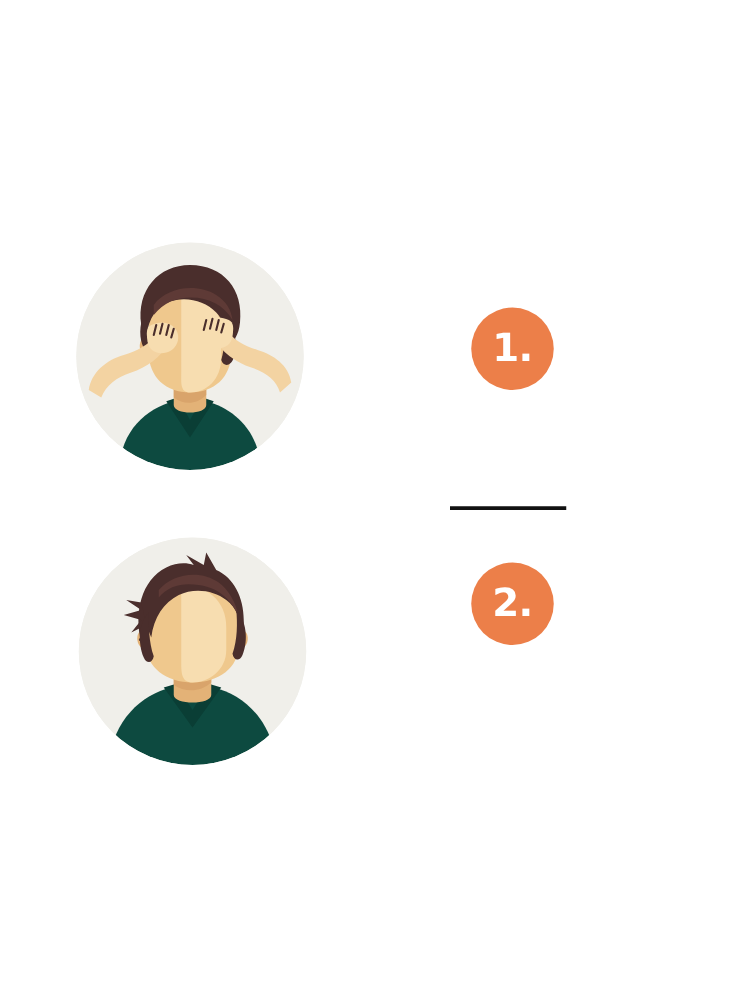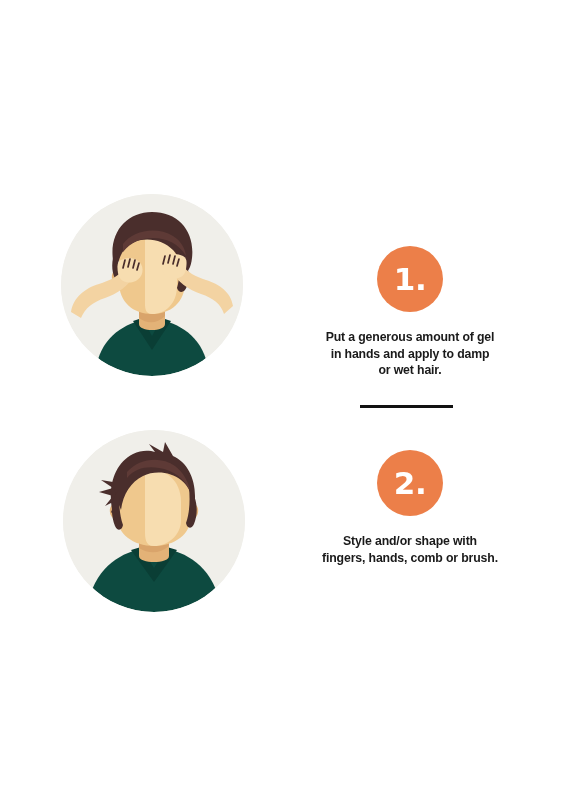--- a/index.html
+++ b/index.html
@@ -186,26 +186,21 @@
 
         <path d="M126 58 C134 66 136 82 131 94 C129 99 124 99 123 93 C127 82 127 68 126 58 Z" fill="#4A2E2C"></path>
 
         <path d="M56 60 C48 68 47 84 52 96 C54 101 59 101 60 95 C56 84 56 70 56 60 Z" fill="#4A2E2C"></path>
       </g>
     </svg>
   </div>
 
   <div class="step" id="step-1-block">
     <div class="badge">1.</div>
-    <div class="step-text">Put a generous amount of gel
-in hands and apply to damp
-or wet hair.</div>
   </div>
 
   <div id="section-divider"></div>
 
   <div class="step" id="step-2-block">
     <div class="badge">2.</div>
-    <div class="step-text">Style and/or shape with
-fingers, hands, comb or brush.</div>
   </div>
 
 </div>
 
 </body></html>

